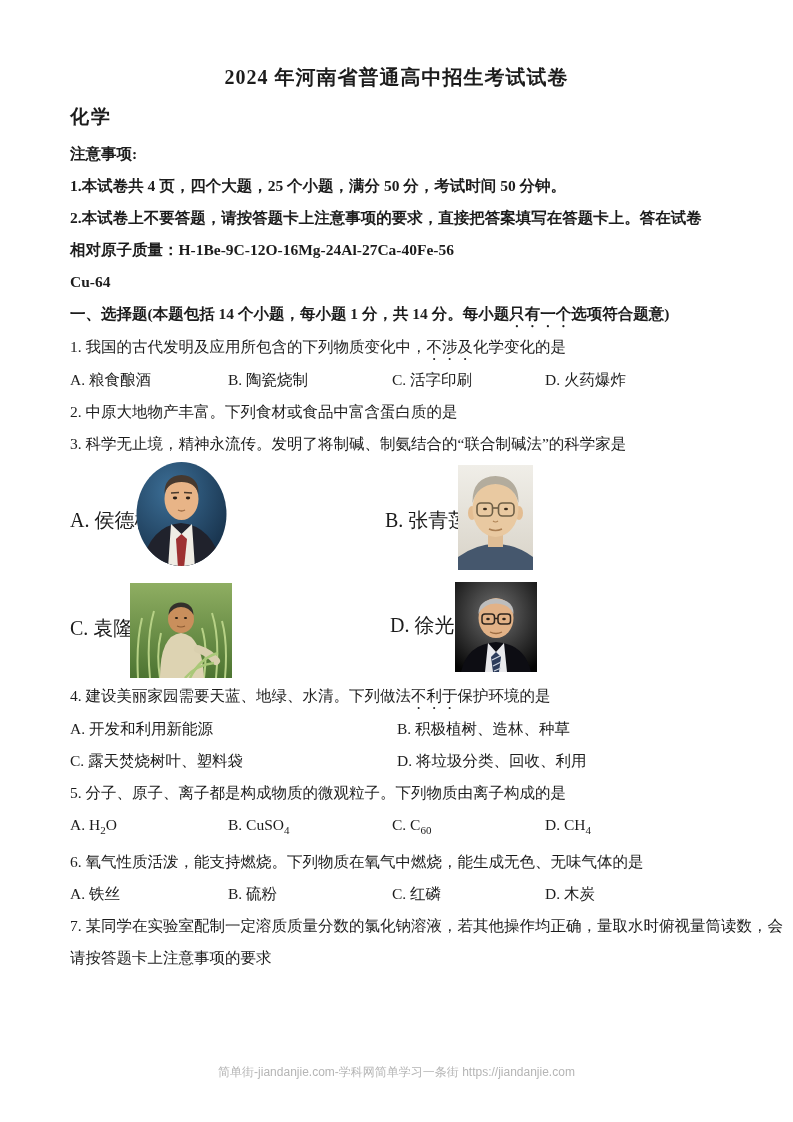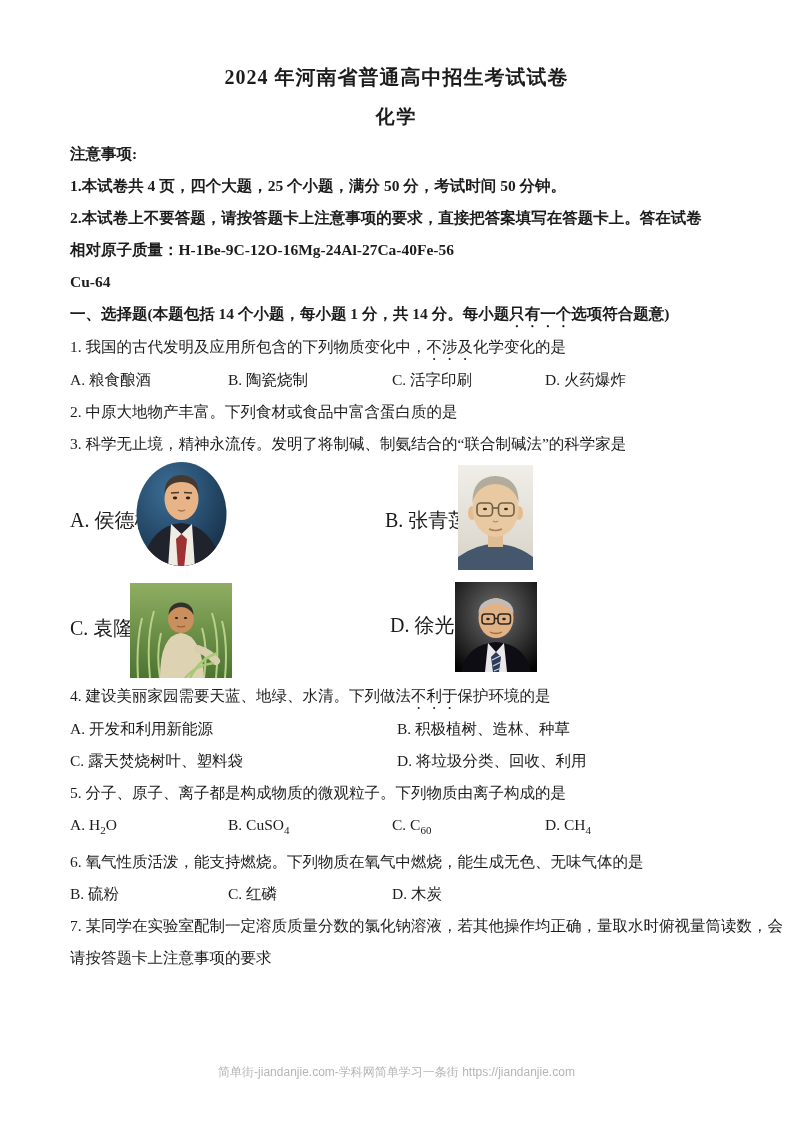--- a/index.html
+++ b/index.html
@@ -1,20 +1,20 @@
 <!DOCTYPE html>
 <html><head>
 <meta charset="utf-8">
 <style>
   html,body{margin:0;padding:0;background:#ffffff;}
   .page{position:relative;width:793px;height:1122px;background:#ffffff;overflow:hidden;
         font-family:"Liberation Serif","DejaVu Serif",serif;color:#1c1c1c;border-radius:25px;}
   .content{position:absolute;left:70px;top:0;width:653px;}
   .title{margin:64px 0 0;font-size:20px;line-height:26px;font-weight:700;text-align:center;letter-spacing:1px;}
-  .subject{margin:15px 0 0;font-size:19px;line-height:24px;font-weight:700;text-align:center;letter-spacing:2px;}
+  .subject{margin:15px 0 0;font-size:19px;line-height:24px;font-weight:700;letter-spacing:2px;}
   .line{margin:0;line-height:32px;font-size:15.5px;white-space:nowrap;}
   .first-line{margin-top:9px;}
   .bold{font-weight:700;}
   .emph{-webkit-text-emphasis:dot;-webkit-text-emphasis-position:under right;
         text-emphasis:dot;text-emphasis-position:under right;}
   .masses{display:flex;width:640px;}
   .opts4{display:grid;grid-template-columns:158px 164px 153px auto;}
   .opts2{display:grid;grid-template-columns:327px auto;}
   .photos{position:relative;height:220px;}
   .photos .plabel{position:absolute;font-size:20px;line-height:20px;white-space:nowrap;}
@@ -180,20 +180,21 @@
     <p class="line">5. 分子、原子、离子都是构成物质的微观粒子。下列物质由离子构成的是</p>
     <div class="line opts4">
       <span><span>A. </span><span>H</span><sub>2</sub><span>O</span></span>
       <span><span>B. </span><span>CuSO</span><sub>4</sub><span></span></span>
       <span><span>C. </span><span>C</span><sub>60</sub><span></span></span>
       <span><span>D. </span><span>CH</span><sub>4</sub><span></span></span>
     </div>
 
     <p class="line">6. 氧气性质活泼，能支持燃烧。下列物质在氧气中燃烧，能生成无色、无味气体的是</p>
     <div class="line opts4">
+      <span>A. 铁丝</span>
       <span>B. 硫粉</span>
       <span>C. 红磷</span>
       <span>D. 木炭</span>
     </div>
 
     <p class="line">7. 某同学在实验室配制一定溶质质量分数的氯化钠溶液，若其他操作均正确，量取水时俯视量筒读数，会</p>
     <p class="line">请按答题卡上注意事项的要求</p>
   </div>
 
   <div class="footer">简单街-jiandanjie.com-学科网简单学习一条街 https://jiandanjie.com</div>

